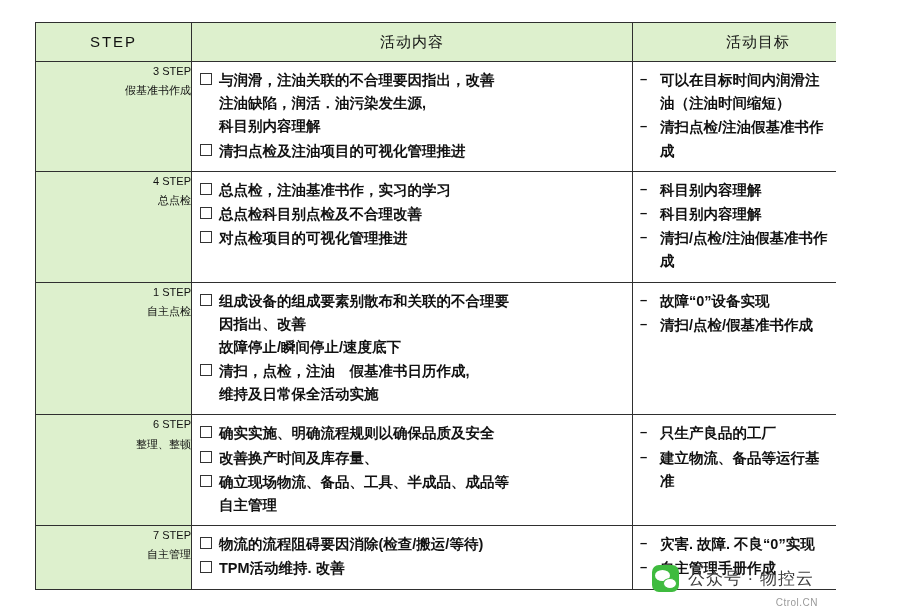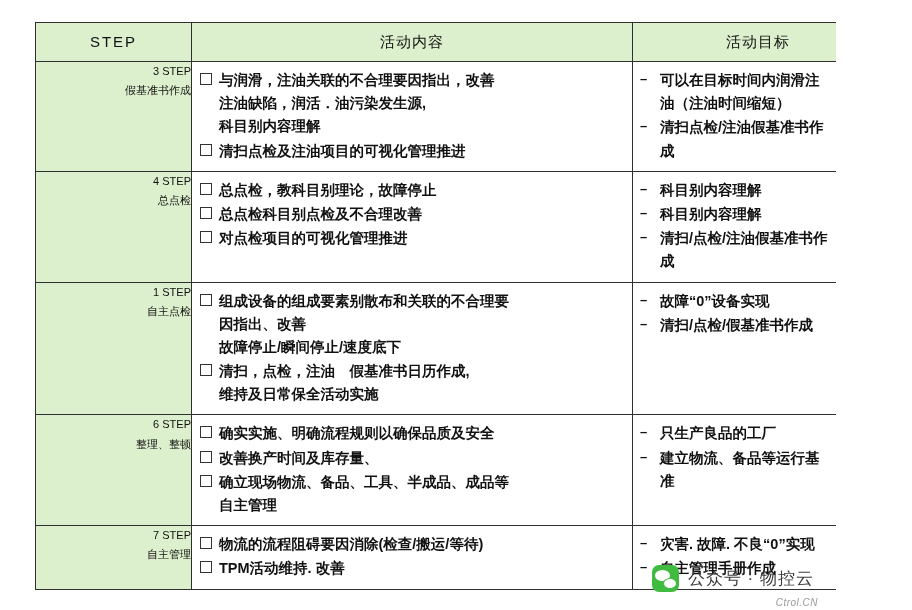--- a/index.html
+++ b/index.html
@@ -141,21 +141,20 @@
     color: #3c3c3c;
     letter-spacing: 1px;
   }
   .watermark {
     position: absolute;
     right: 18px;
     bottom: 2px;
     font-size: 10px;
     color: #9a9a9a;
     letter-spacing: 0.5px;
-    font-style: italic;
   }
 </style>
 </head>
 <body>
 
 <div id="page">
 
   <table class="step-table">
     <thead>
       <tr>
@@ -207,21 +206,21 @@
         </tr>
         <tr>
           <td class="stepcell col-step">
             <div>4 STEP</div>
             <div>总点检</div>
           </td>
           <td class="cellbody">
             <ul class="cklist">
               <li>
                 <span class="marker box"></span>
-                <span class="sub">总点检，教科目别理论，故障停止</span>
+                <span class="sub">总点检，注油基准书作，实习的学习</span>
               </li>
               <li>
                 <span class="marker box"></span>
                 <span class="sub">总点检科目别点检及不合理改善</span>
               </li>
               <li>
                 <span class="marker box"></span>
                 <span class="sub">对点检项目的可视化管理推进</span>
               </li>
             </ul>

